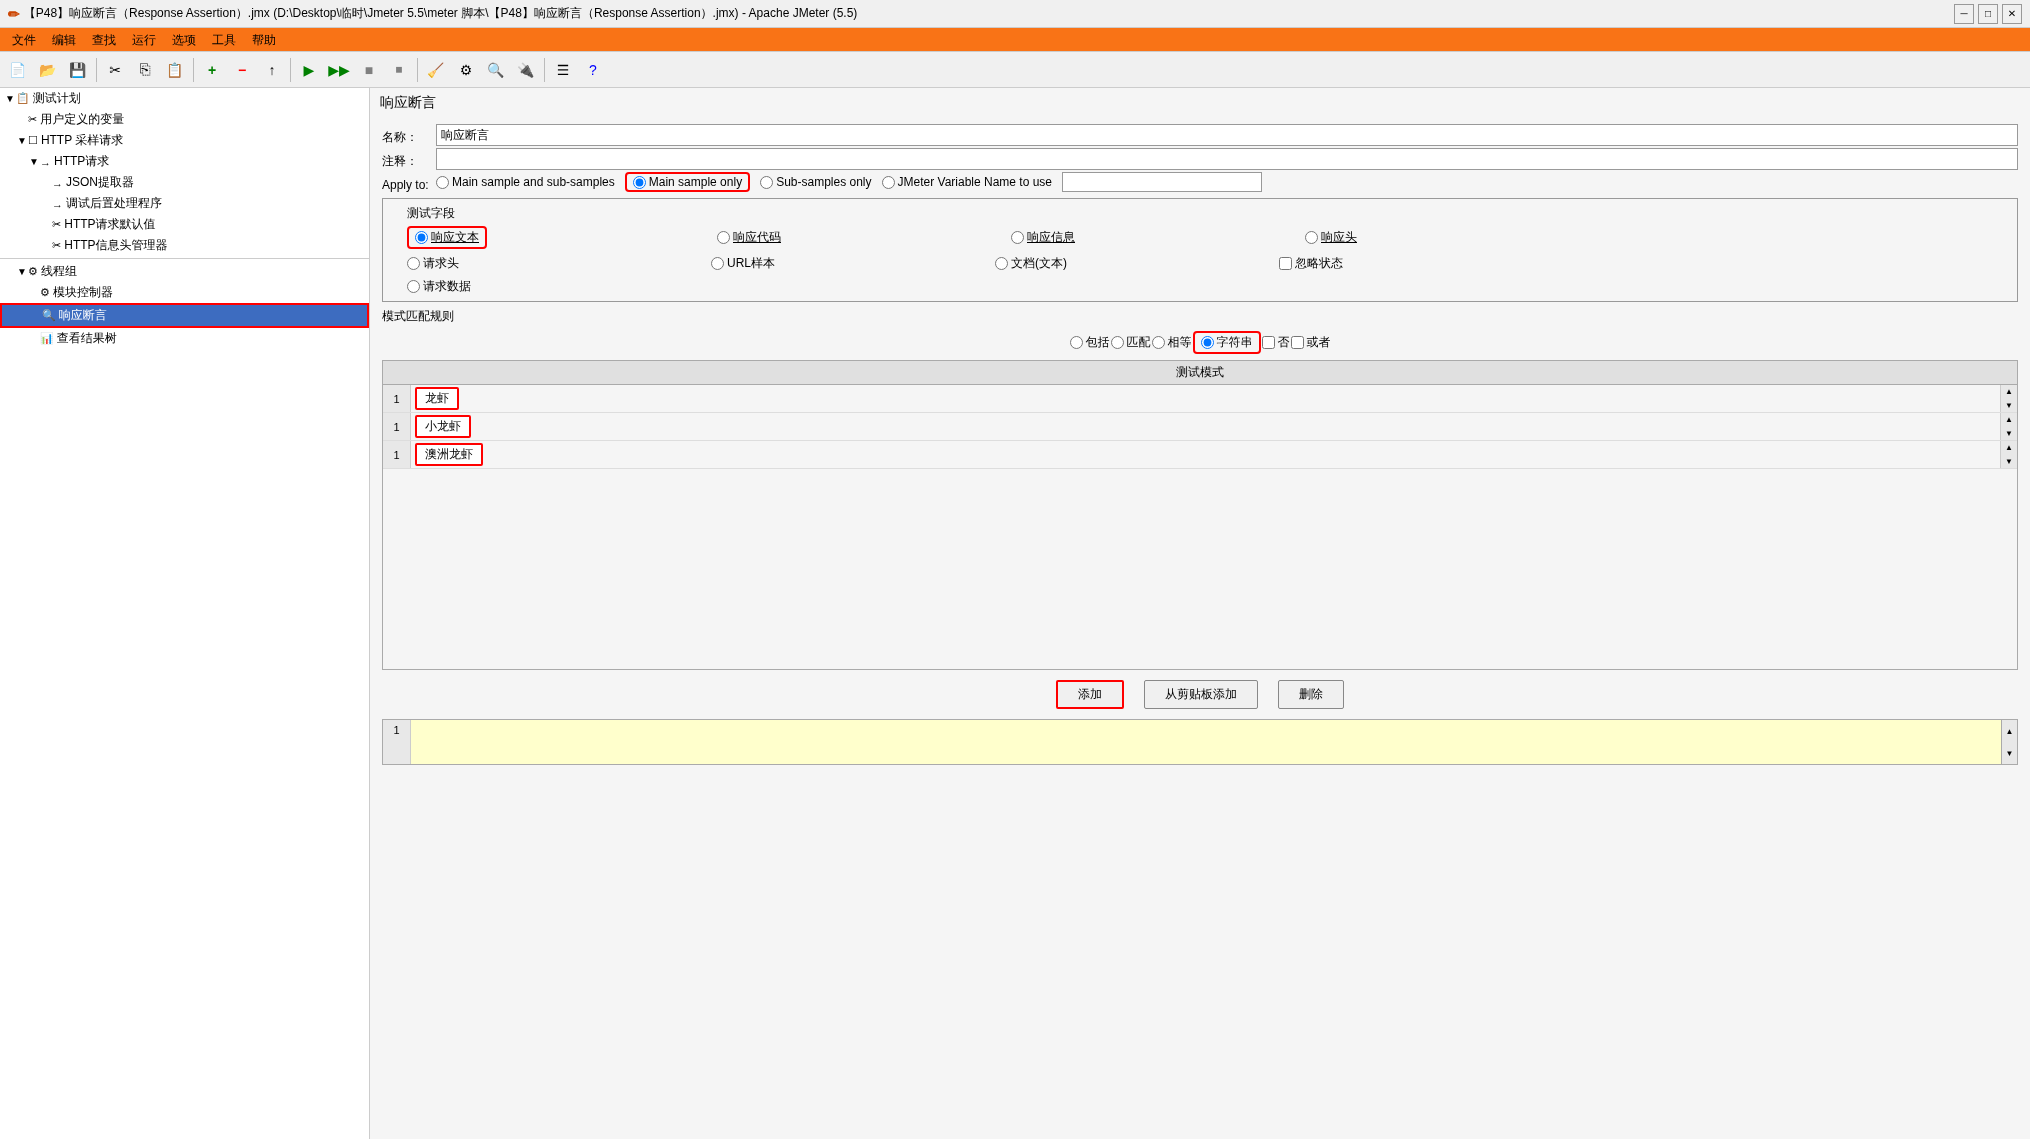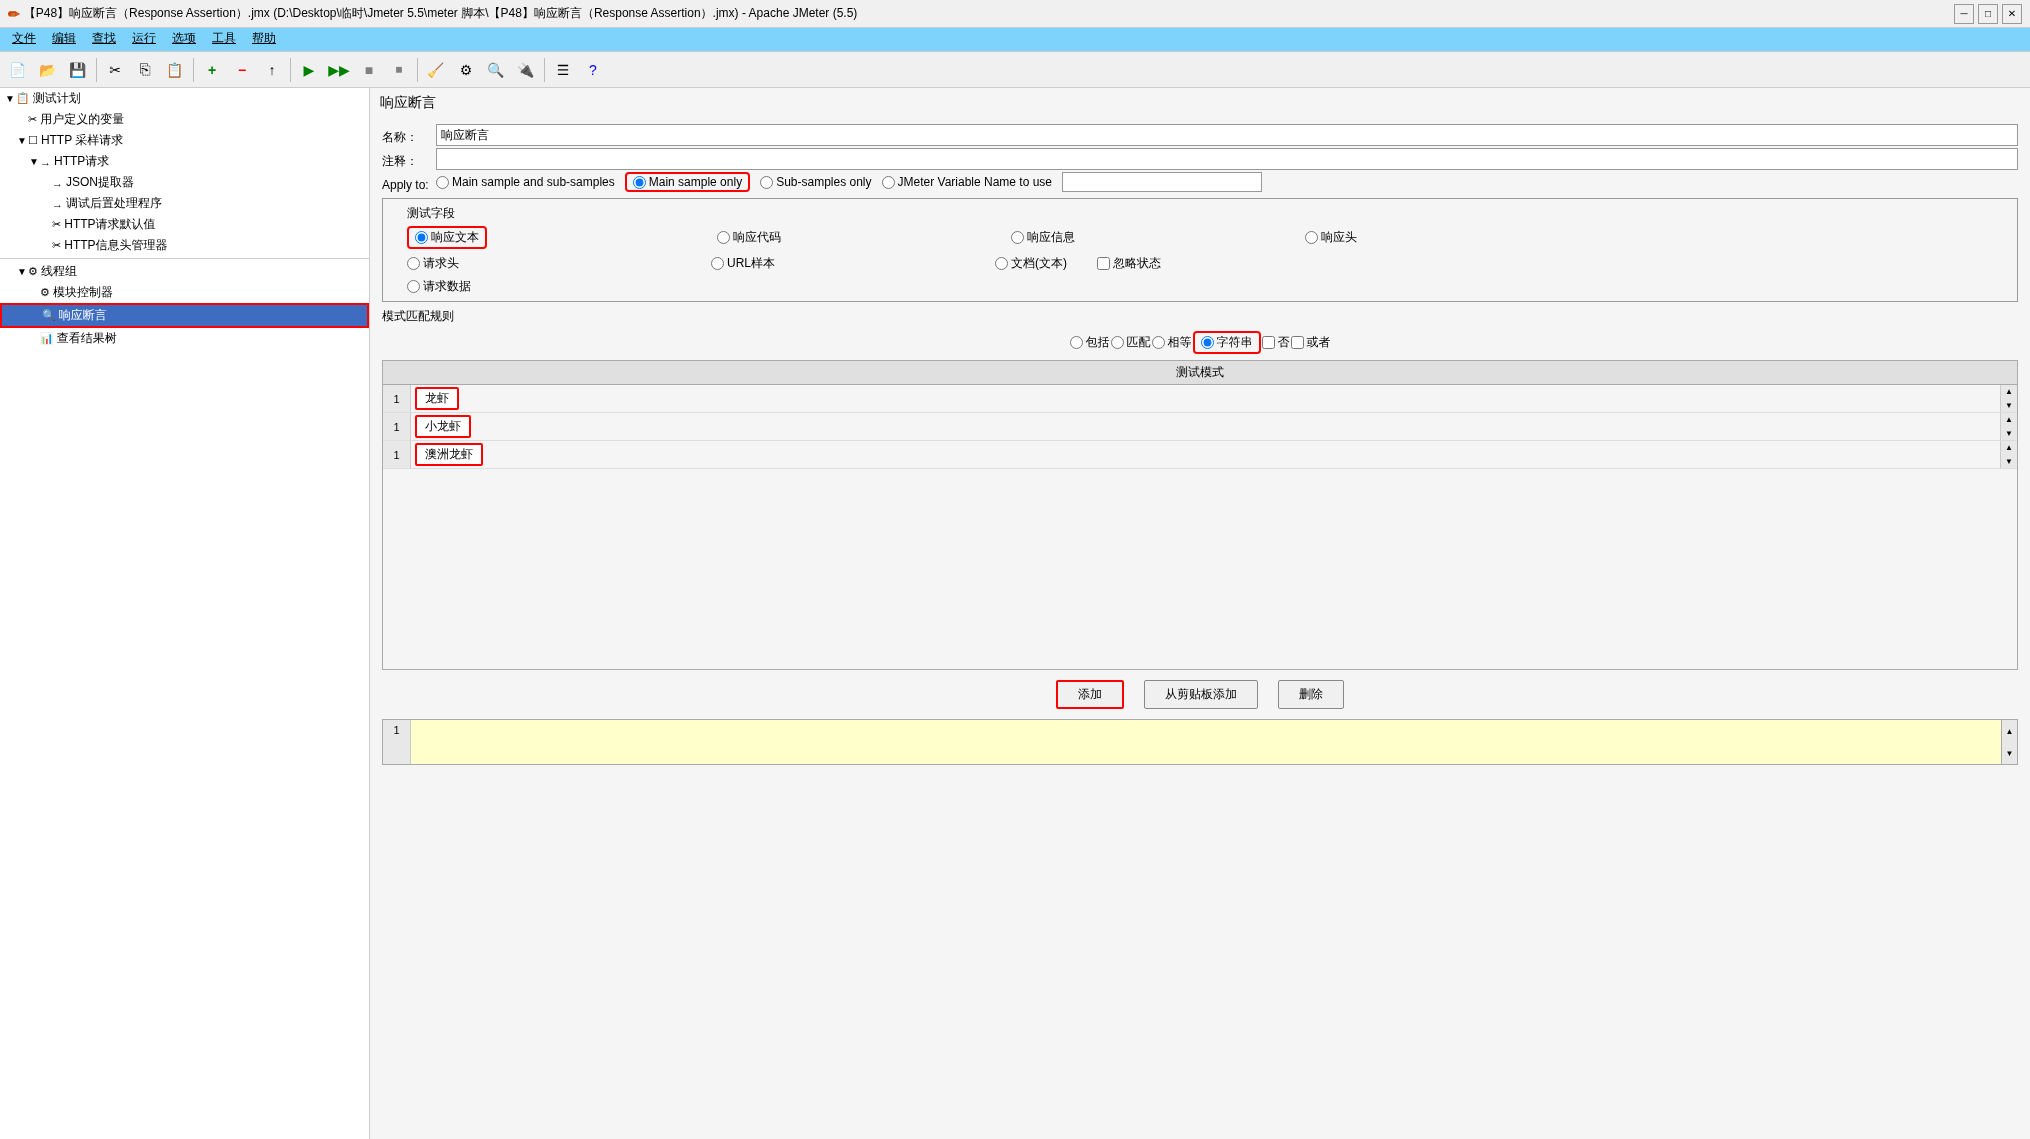--- a/index.html
+++ b/index.html
@@ -16,27 +16,26 @@
       font-size: 12px;
       height: 28px;
     }
     .title-bar-left { display: flex; align-items: center; gap: 4px; }
     .title-bar-icon { color: #cc4400; font-weight: bold; font-size: 14px; }
     .title-bar-controls { display: flex; gap: 4px; }
     .title-btn { width: 20px; height: 20px; border: 1px solid #999; background: #f0f0f0; cursor: pointer; display: flex; align-items: center; justify-content: center; font-size: 10px; }
 
     
     .menu-bar {
-      background: #7dd3fc;
+      background: #f97316;
       border-bottom: 1px solid #ccc;
       display: flex;
-      align-items: flex-end;
+      align-items: flex-start;
       padding: 2px 4px;
       height: 24px;
-      text-decoration: underline;
     }
     .menu-item {
       padding: 2px 8px;
       cursor: pointer;
       font-size: 12px;
     }
 
     
     .toolbar {
       background: #f0f0f0;
@@ -427,21 +426,21 @@
           <label class="radio-item">
             <input type="radio" name="applyto" style="">
             <span>JMeter Variable Name to use</span>
           </label>
           <input class="form-input" type="text" style="width: 200px; height: 20px;" value="">
         </div>
       </div>
 
       <div class="section-box">
         <div class="section-title">测试字段</div>
-        <div style="display:flex; flex-wrap:wrap; gap:8px 30px;">
+        <div style="display:flex; flex-wrap:wrap; gap:8px 30px;text-decoration:underline;">
 
           <label class="radio-item radio-highlighted">
             <input type="radio" name="testfield" checked="" style="">
             <span>响应文本</span>
           </label>
           <label class="radio-item" style="margin-left:200px;">
             <input type="radio" name="testfield" style="">
             <span>响应代码</span>
           </label>
           <label class="radio-item" style="margin-left:200px;">
@@ -459,21 +458,21 @@
             <span>请求头</span>
           </label>
           <label class="radio-item" style="margin-left:222px;">
             <input type="radio" name="testfield" style="">
             <span>URL样本</span>
           </label>
           <label class="radio-item" style="margin-left:190px;">
             <input type="radio" name="testfield" style="">
             <span>文档(文本)</span>
           </label>
-          <label class="radio-item" style="align-items:center;">
+          <label class="radio-item" style="margin-left:182px; align-items:center;">
             <input type="checkbox" name="testfield" style="">
             <span>忽略状态</span>
           </label>
         </div>
         <div style="display:flex; flex-wrap:wrap; gap:8px; margin-top:6px;">
           <label class="radio-item">
             <input type="radio" name="testfield" style="">
             <span>请求数据</span>
           </label>
         </div>

